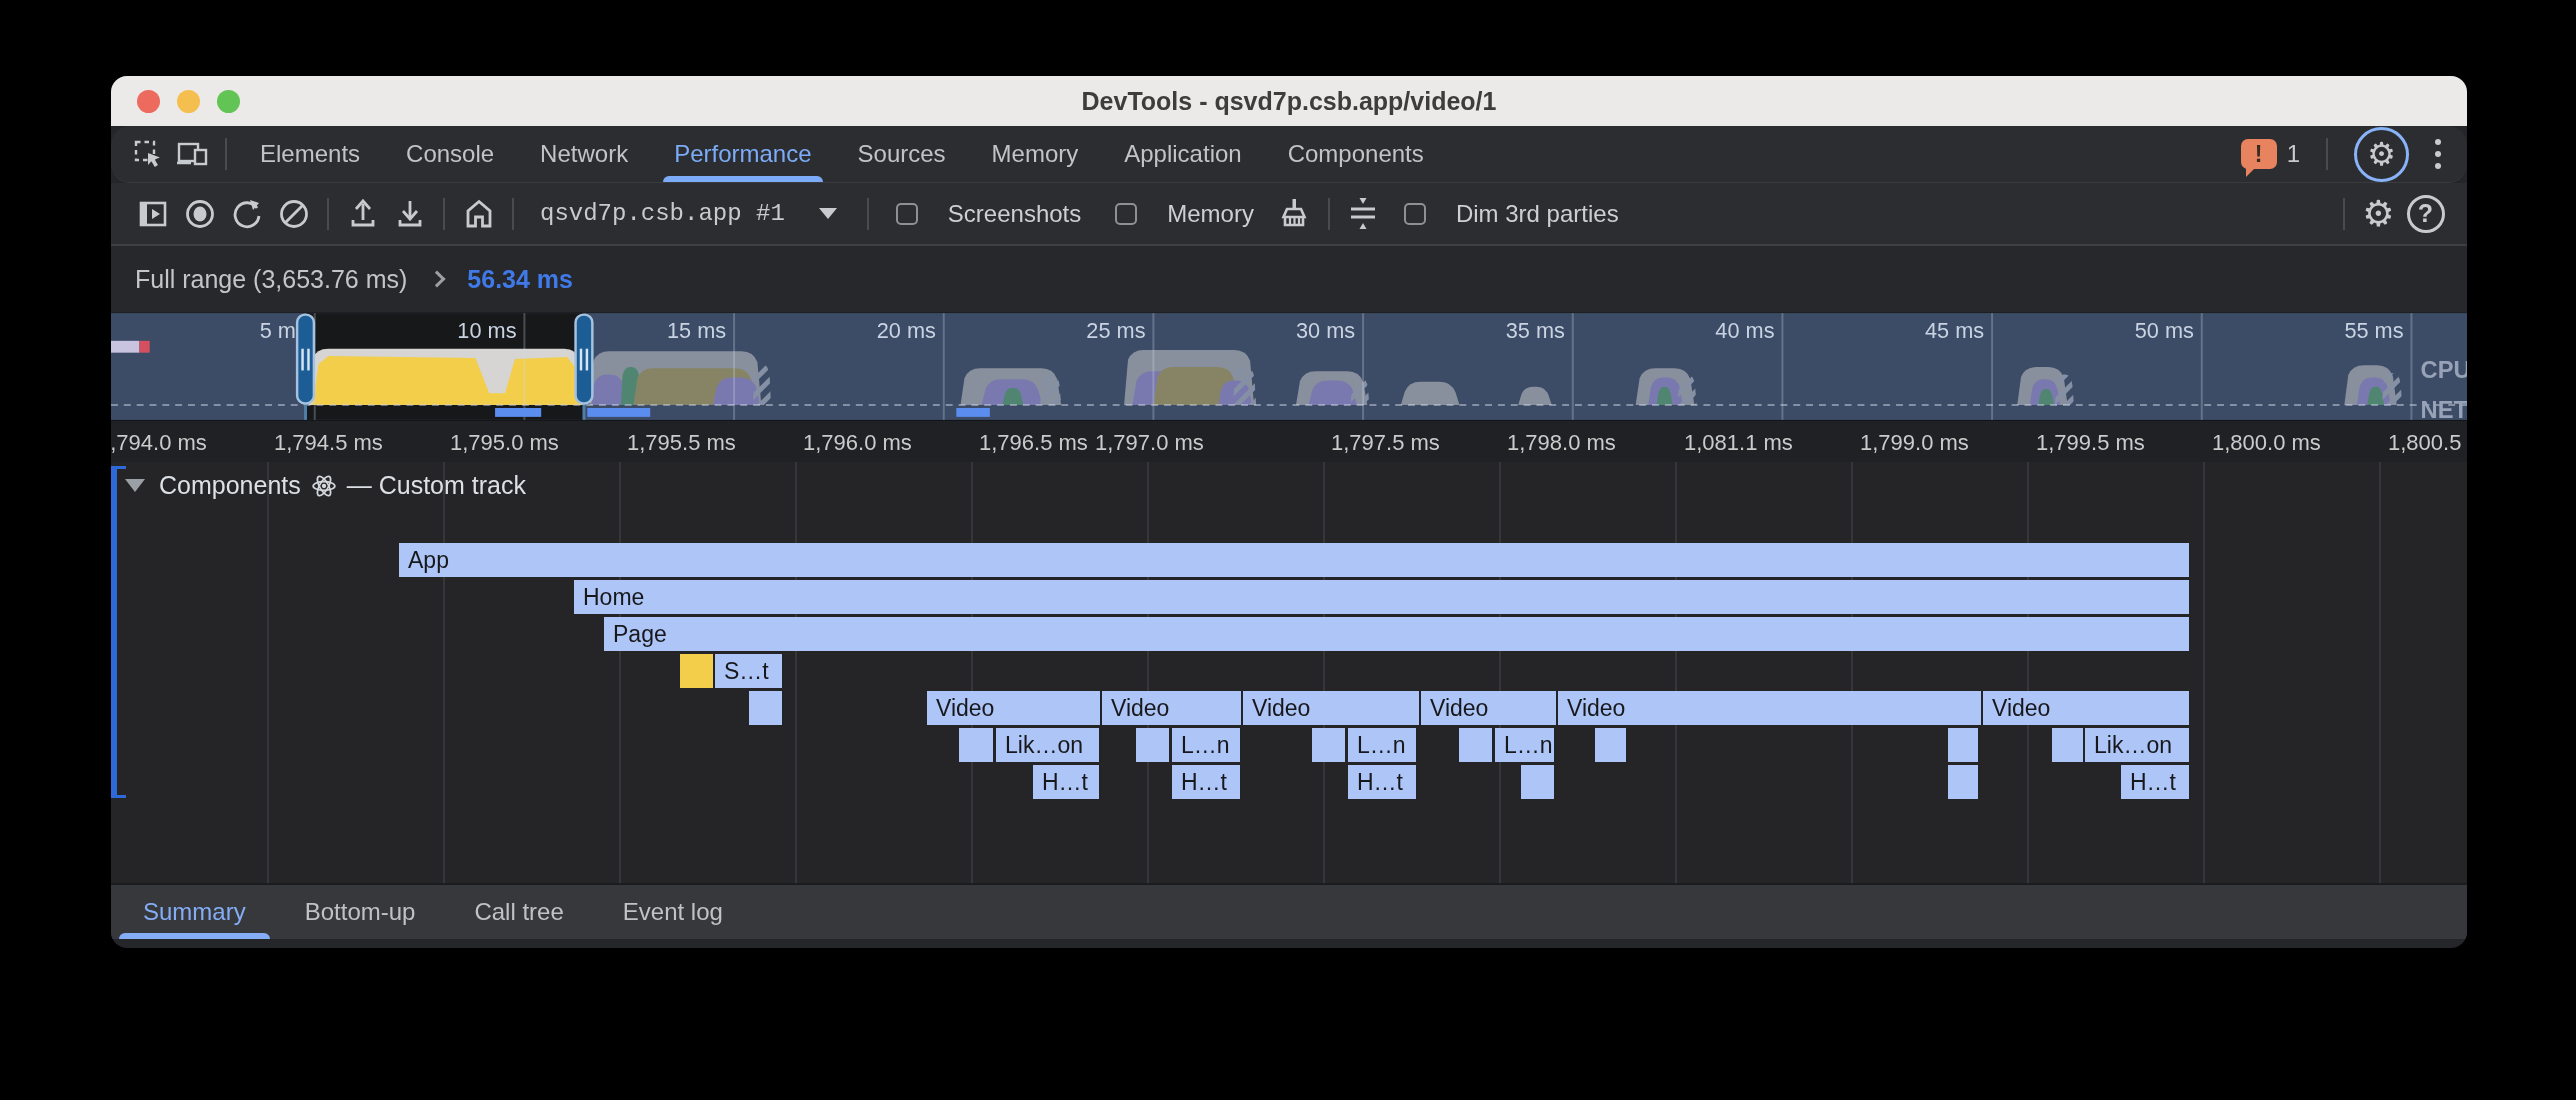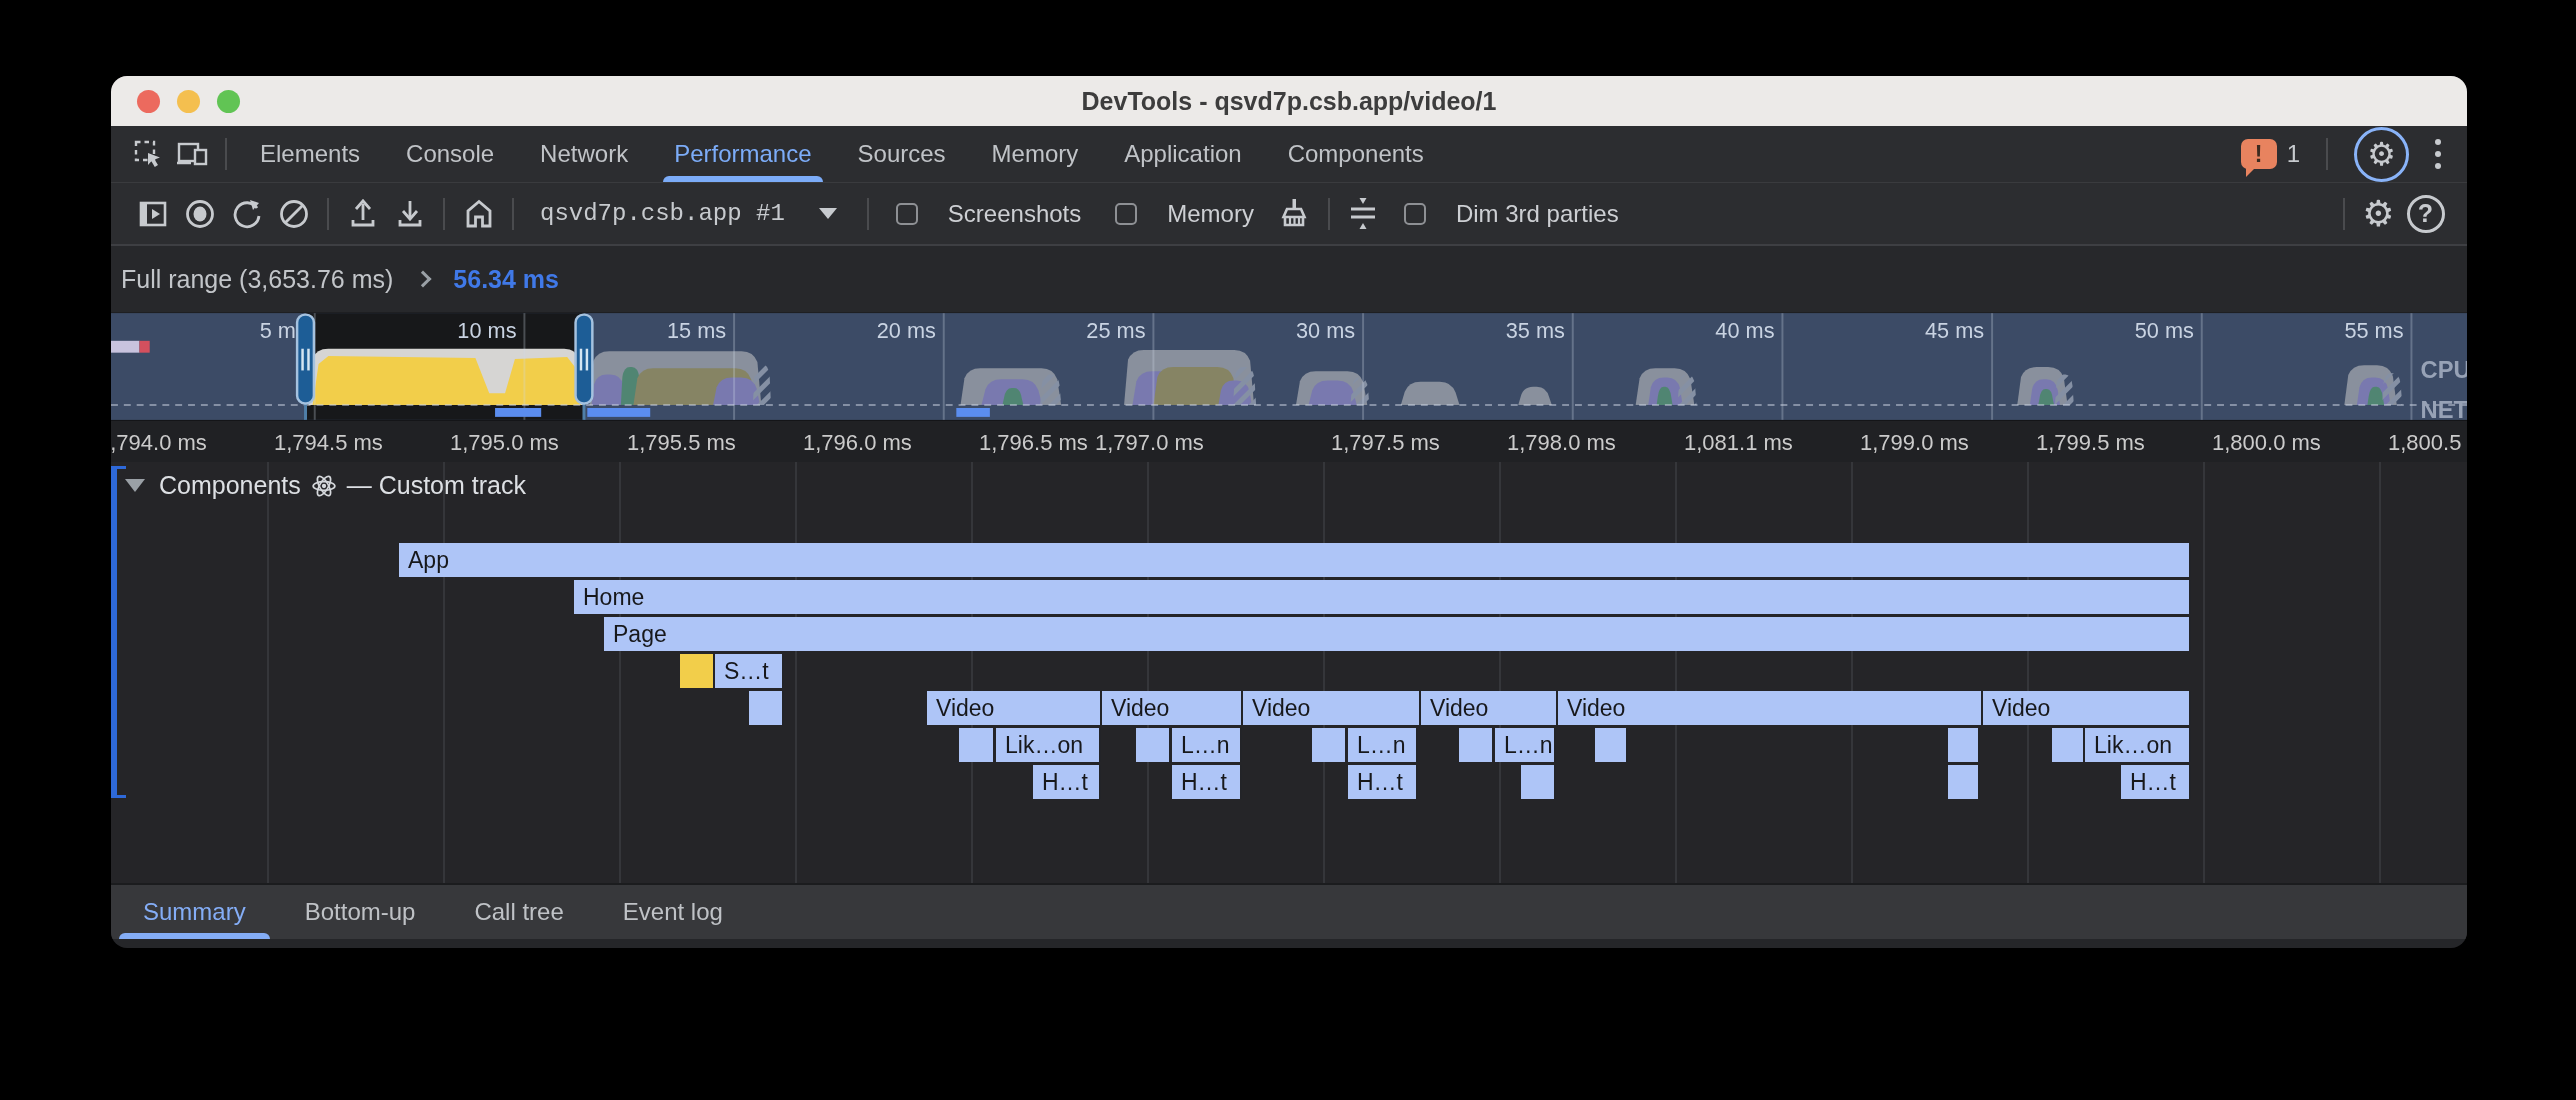--- a/index.html
+++ b/index.html
@@ -14,21 +14,21 @@
   
   .titlebar { height:50px; background:#ECEAE8; position:relative;
               display:flex; align-items:center; justify-content:center; }
   .traffic { position:absolute; left:26px; top:14px; display:flex; gap:17px; }
   .light { width:23px; height:23px; border-radius:50%; }
   .light.red{background:#EC6A5E;} .light.yellow{background:#F4BF4F;} .light.green{background:#61C454;}
   .win-title { font-size:25px; font-weight:bold; color:#3D3D3D; }
 
   
   .tabbar { height:57px; background:#2C2D30; display:flex; align-items:center;
-            border-bottom:1px solid #3A3B3E; padding:0 16px 0 14px; }
+            border-bottom:1px solid #3A3B3E; padding:0 16px 0 14px;border-radius:19px; }
   .tb-icon { width:45px; height:45px; display:flex; align-items:center; justify-content:center;
              color:#C7CACE; flex:none; }
   .vdiv { width:2px; height:32px; background:#4A4B4E; margin:0 10px; flex:none; }
   .tabs-strip { display:flex; height:100%; }
   .tab { display:flex; align-items:center; padding:0 23px; font-size:24px; color:#C0C3C7;
          position:relative; white-space:nowrap; }
   .tab.active { color:#7CACF8; }
   .tab.active::after { content:""; position:absolute; left:12px; right:12px; bottom:0;
                        height:6px; background:#7CACF8; border-radius:6px 6px 0 0; }
   .tabbar-right { margin-left:auto; display:flex; align-items:center; gap:16px; }
@@ -53,21 +53,21 @@
   .target-wrap { display:flex; align-items:center; margin:0 6px;font-family:Liberation Mono, monospace; }
   .target { font-size:24px; color:#C7CACE; margin:0 34px 0 10px; white-space:nowrap; }
   .caret-down { width:0; height:0; border-left:9px solid transparent; border-right:9px solid transparent;
                 border-top:11px solid #C7CACE; margin-right:14px; }
   .chk { display:flex; align-items:center; gap:30px; margin:0 17px; font-size:24px; color:#CDCFD3;
          white-space:nowrap; }
   .box { width:22px; height:22px; border:2.5px solid #8E9094; border-radius:5px; background:transparent; flex:none; }
   .spacer { flex:1; }
 
   
-  .breadcrumbs { height:67px; display:flex; align-items:center; gap:20px; padding-left:10px;
+  .breadcrumbs { height:67px; display:flex; align-items:center; gap:20px; padding-left:24px;
                  background:#27282B; border-bottom:1px solid #1E1F22; }
   .crumb-full { font-size:25px; color:#C2C5C9; }
   .chev { width:12px; height:12px; border-top:3px solid #9AA0A6; border-right:3px solid #9AA0A6;
           transform:rotate(45deg); margin:0 4px; }
   .crumb-sel { font-size:25px; font-weight:bold; color:#4079E8; }
 
   
   .minimap { position:relative; height:107px; background:#1A1B1D; }
   .minimap svg { position:absolute; inset:0; display:block; }
   svg text { font-family:"Liberation Sans","DejaVu Sans",sans-serif; }

